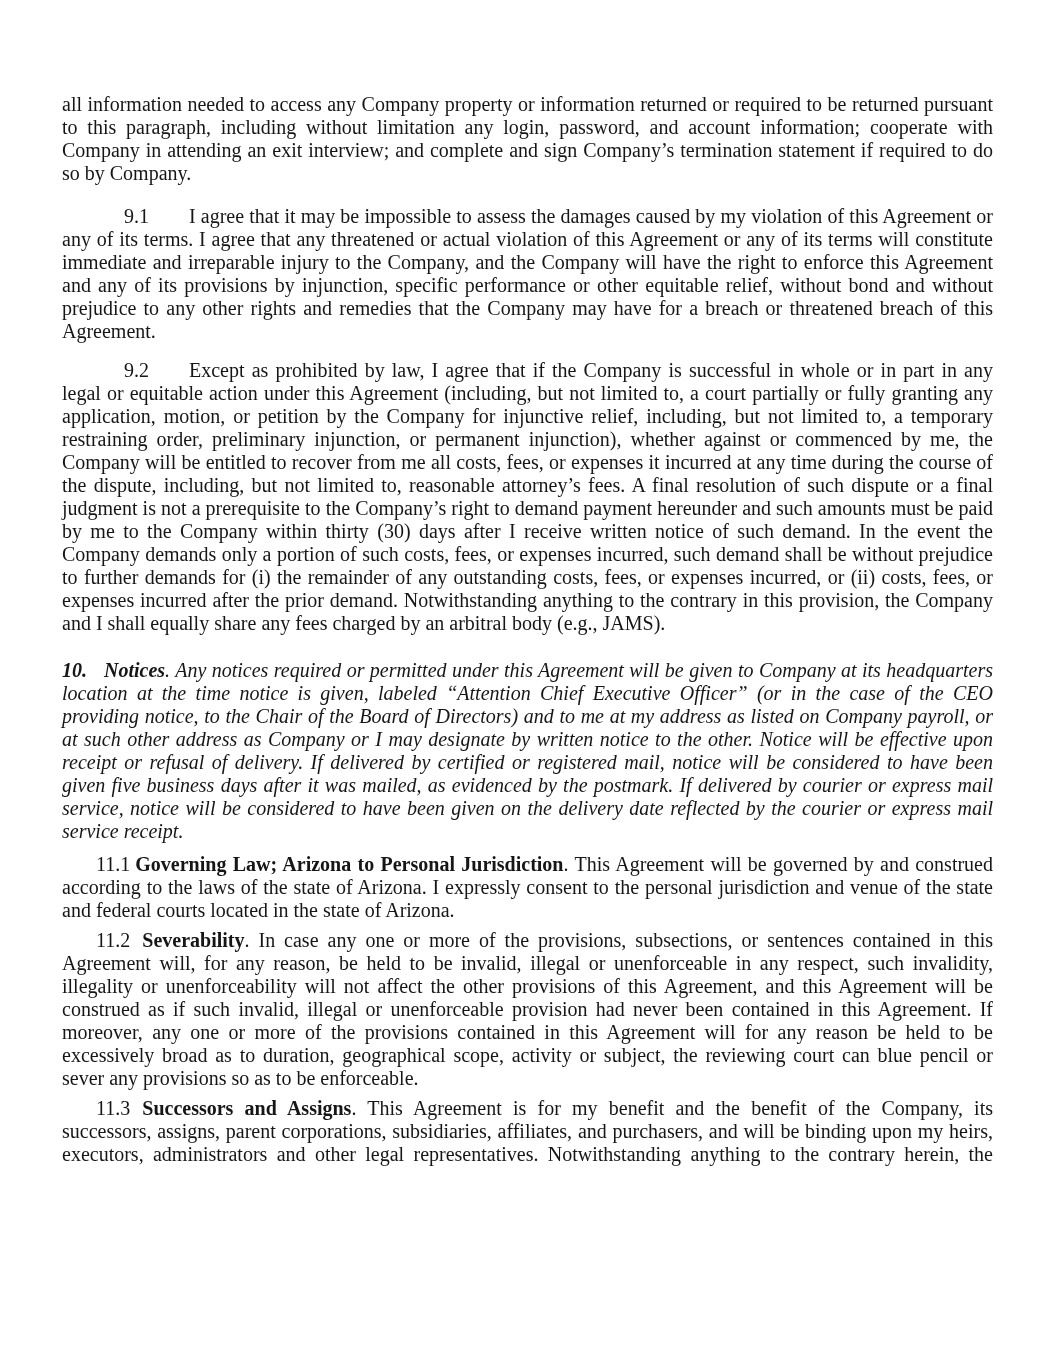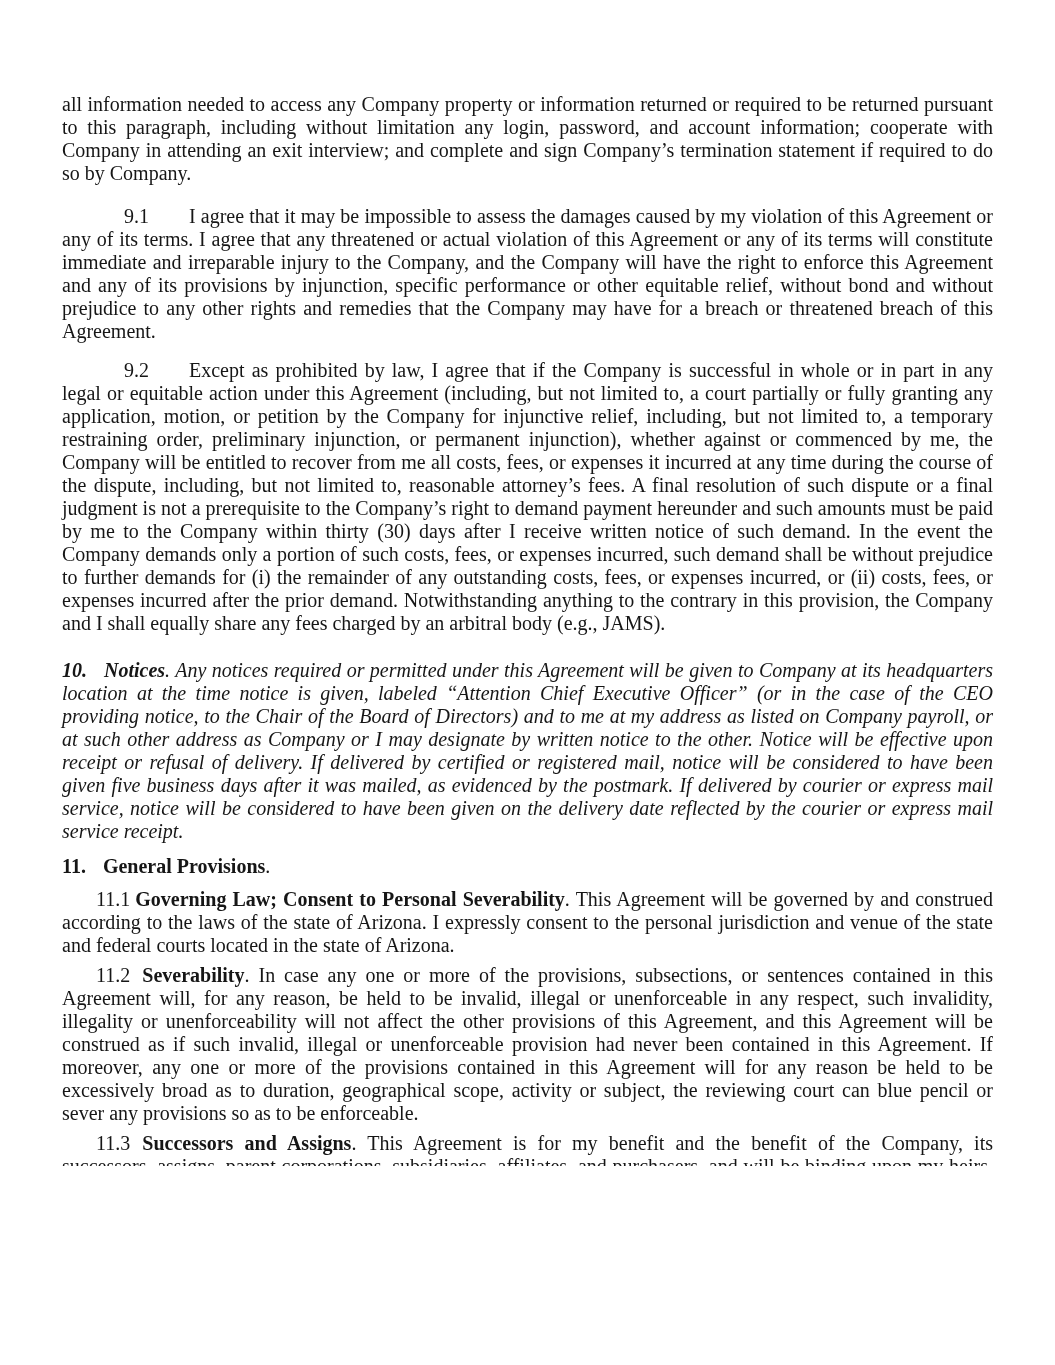--- a/index.html
+++ b/index.html
@@ -72,26 +72,23 @@
     </p>
 
     <p class="p-sub9" style="margin-top:16px">
       <span>9.2</span><span class="tab40"></span><span>Except as prohibited by law, I agree that if the Company is successful in whole or in part in any legal or equitable action under this Agreement (including, but not limited to, a court partially or fully granting any application, motion, or petition by the Company for injunctive relief, including, but not limited to, a temporary restraining order, preliminary injunction, or permanent injunction), whether against or commenced by me, the Company will be entitled to recover from me all costs, fees, or expenses it incurred at any time during the course of the dispute, including, but not limited to, reasonable attorney’s fees.  A final resolution of such dispute or a final judgment is not a prerequisite to the Company’s right to demand payment hereunder and such amounts must be paid by me to the Company within thirty (30) days after I receive written notice of such demand.  In the event the Company demands only a portion of such costs, fees, or expenses incurred, such demand shall be without prejudice to further demands for (i) the remainder of any outstanding costs, fees, or expenses incurred, or (ii) costs, fees, or expenses incurred after the prior demand.  Notwithstanding anything to the contrary in this provision, the Company and I shall equally share any fees charged by an arbitral body (e.g., JAMS).</span>
     </p>
 
     <p class="p-10">
       <span class="bd">10.</span><span class="htab"></span><span class="bd">Notices</span><span>.  Any notices required or permitted under this Agreement will be given to Company at its headquarters location at the time notice is given, labeled “Attention Chief Executive Officer” (or in the case of the CEO providing notice, to the Chair of the Board of Directors) and to me at my address as listed on Company payroll, or at such other address as Company or I may designate by written notice to the other.  Notice will be effective upon receipt or refusal of delivery.  If delivered by certified or registered mail, notice will be considered to have been given five business days after it was mailed, as evidenced by the postmark.  If delivered by courier or express mail service, notice will be considered to have been given on the delivery date reflected by the courier or express mail service receipt.</span>
     </p>
 
-    <p class="h-sec h-11">
-      <span class="bd">11.</span><span class="htab"></span><span class="bd">General Provisions</span><span>.</span>
-    </p>
 
     <p class="p-sub11 mt10">
-      <span>11.1</span><span class="tab5"></span><span class="bd">Governing Law; Consent to Personal Severability</span><span>.  This Agreement will be governed by and construed according to the laws of the state of Arizona.  I expressly consent to the personal jurisdiction and venue of the state and federal courts located in the state of Arizona.</span>
+      <span>11.1</span><span class="tab5"></span><span class="bd">Governing Law; Arizona to Personal Jurisdiction</span><span>.  This Agreement will be governed by and construed according to the laws of the state of Arizona.  I expressly consent to the personal jurisdiction and venue of the state and federal courts located in the state of Arizona.</span>
     </p>
 
     <p class="p-sub11 mt7">
       <span>11.2</span><span class="tab12"></span><span class="bd">Severability</span><span>.  In case any one or more of the provisions, subsections, or sentences contained in this Agreement will, for any reason, be held to be invalid, illegal or unenforceable in any respect, such invalidity, illegality or unenforceability will not affect the other provisions of this Agreement, and this Agreement will be construed as if such invalid, illegal or unenforceable provision had never been contained in this Agreement.  If moreover, any one or more of the provisions contained in this Agreement will for any reason be held to be excessively broad as to duration, geographical scope, activity or subject, the reviewing court can blue pencil or sever any provisions so as to be enforceable.</span>
     </p>
 
     <p class="p-sub11 mt7">
       <span>11.3</span><span class="tab12"></span><span class="bd">Successors and Assigns</span><span>.  This Agreement is for my benefit and the benefit of the Company, its successors, assigns, parent corporations, subsidiaries, affiliates, and purchasers, and will be binding upon my heirs, executors, administrators and other legal representatives.  Notwithstanding anything to the contrary herein, the Company may assign this Agreement and its rights and obligations under this Agreement to any successor to all or substantially all of the Company’s relevant assets, whether by merger, consolidation, reorganization, reincorporation, sale of assets or stock, or otherwise.  For avoidance of doubt, the Company’s successors and assigns are authorized to enforce the Company’s rights under this Agreement.</span>
     </p>
 

